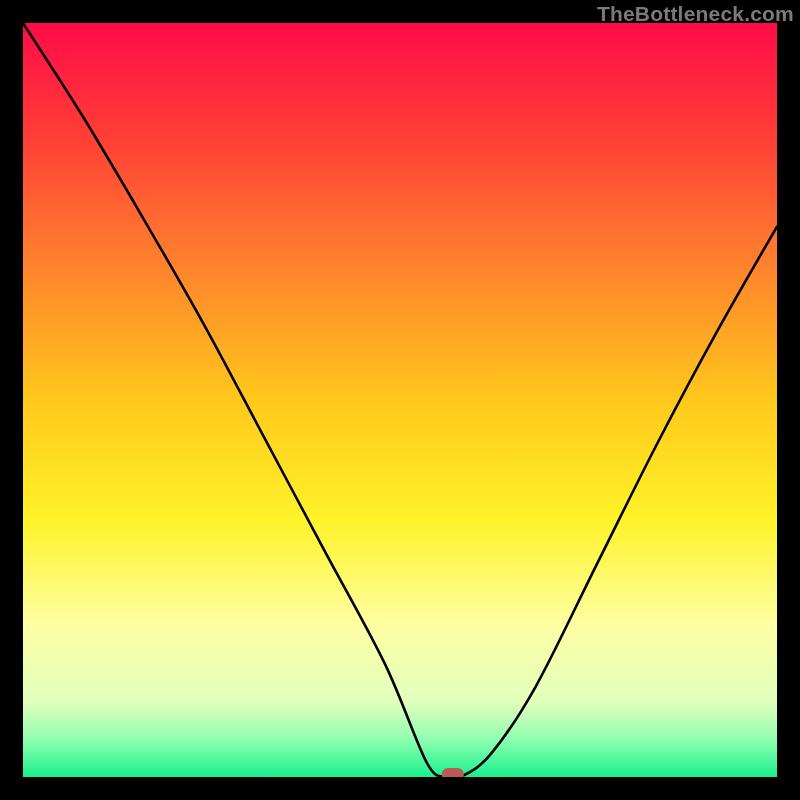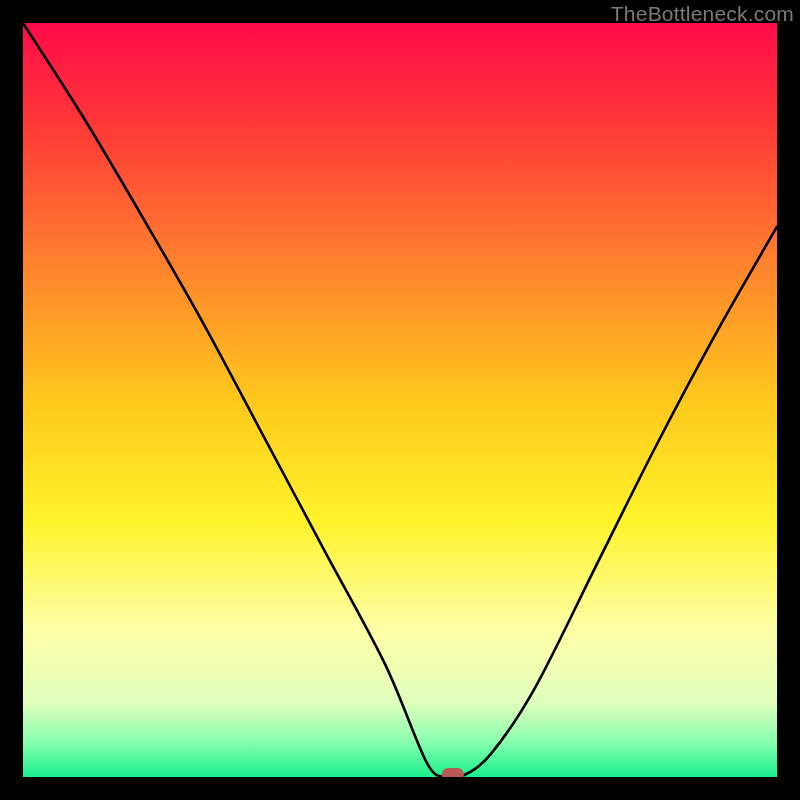--- a/index.html
+++ b/index.html
@@ -25,21 +25,21 @@
     top: 0;
     width: 754px;
     height: 754px;
   }
   .watermark {
     position: absolute;
     top: 2px;
     right: 6px;
     font-size: 21px;
     color: #7a7a7a;
-    font-weight: 400;
+    font-weight: 700;
     letter-spacing: 0.2px;
   }
   svg { display: block; }
 </style>
 </head>
 <body>
 
 <div class="frame">
   <svg class="plot" viewBox="0 0 754 754">
     <defs>

